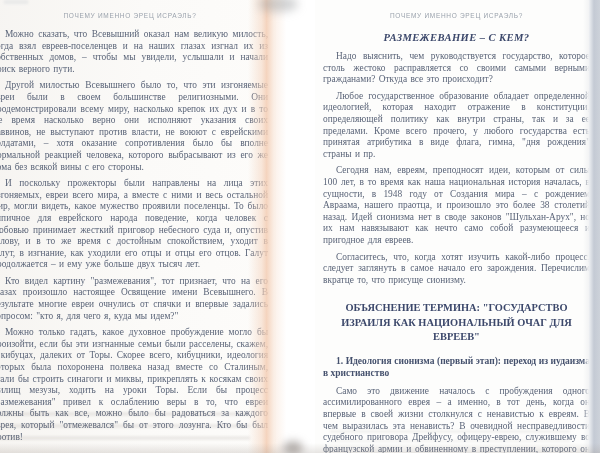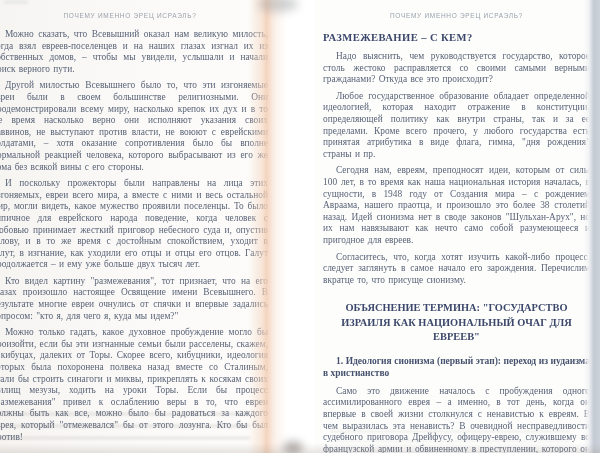--- a/index.html
+++ b/index.html
@@ -35,22 +35,22 @@
     font-size:9.4px;line-height:11.6px;
     text-align:justify;text-indent:13px;
     color:#5a6478;
     filter:blur(.32px);
     word-spacing:1px;
   }
   .page-left .body-text{margin-top:9px;}
   .chapter-heading{
     margin:13px 0 8px 0;
     font-size:10.6px;font-weight:bold;
-    letter-spacing:.4px;
-    color:#3c486b;filter:blur(.28px);
+    letter-spacing:.4px;text-align:center;
+    color:#3c486b;filter:blur(.28px);font-style:italic;
   }
   .term-heading{
     margin:15px 4px 10px 4px;
     font-size:10.4px;font-weight:bold;
     line-height:14.5px;text-align:center;
     color:#3c486b;filter:blur(.28px);
   }
   .sub-heading{
     margin:0 0 7px 0;
     font-size:9.5px;font-weight:bold;

